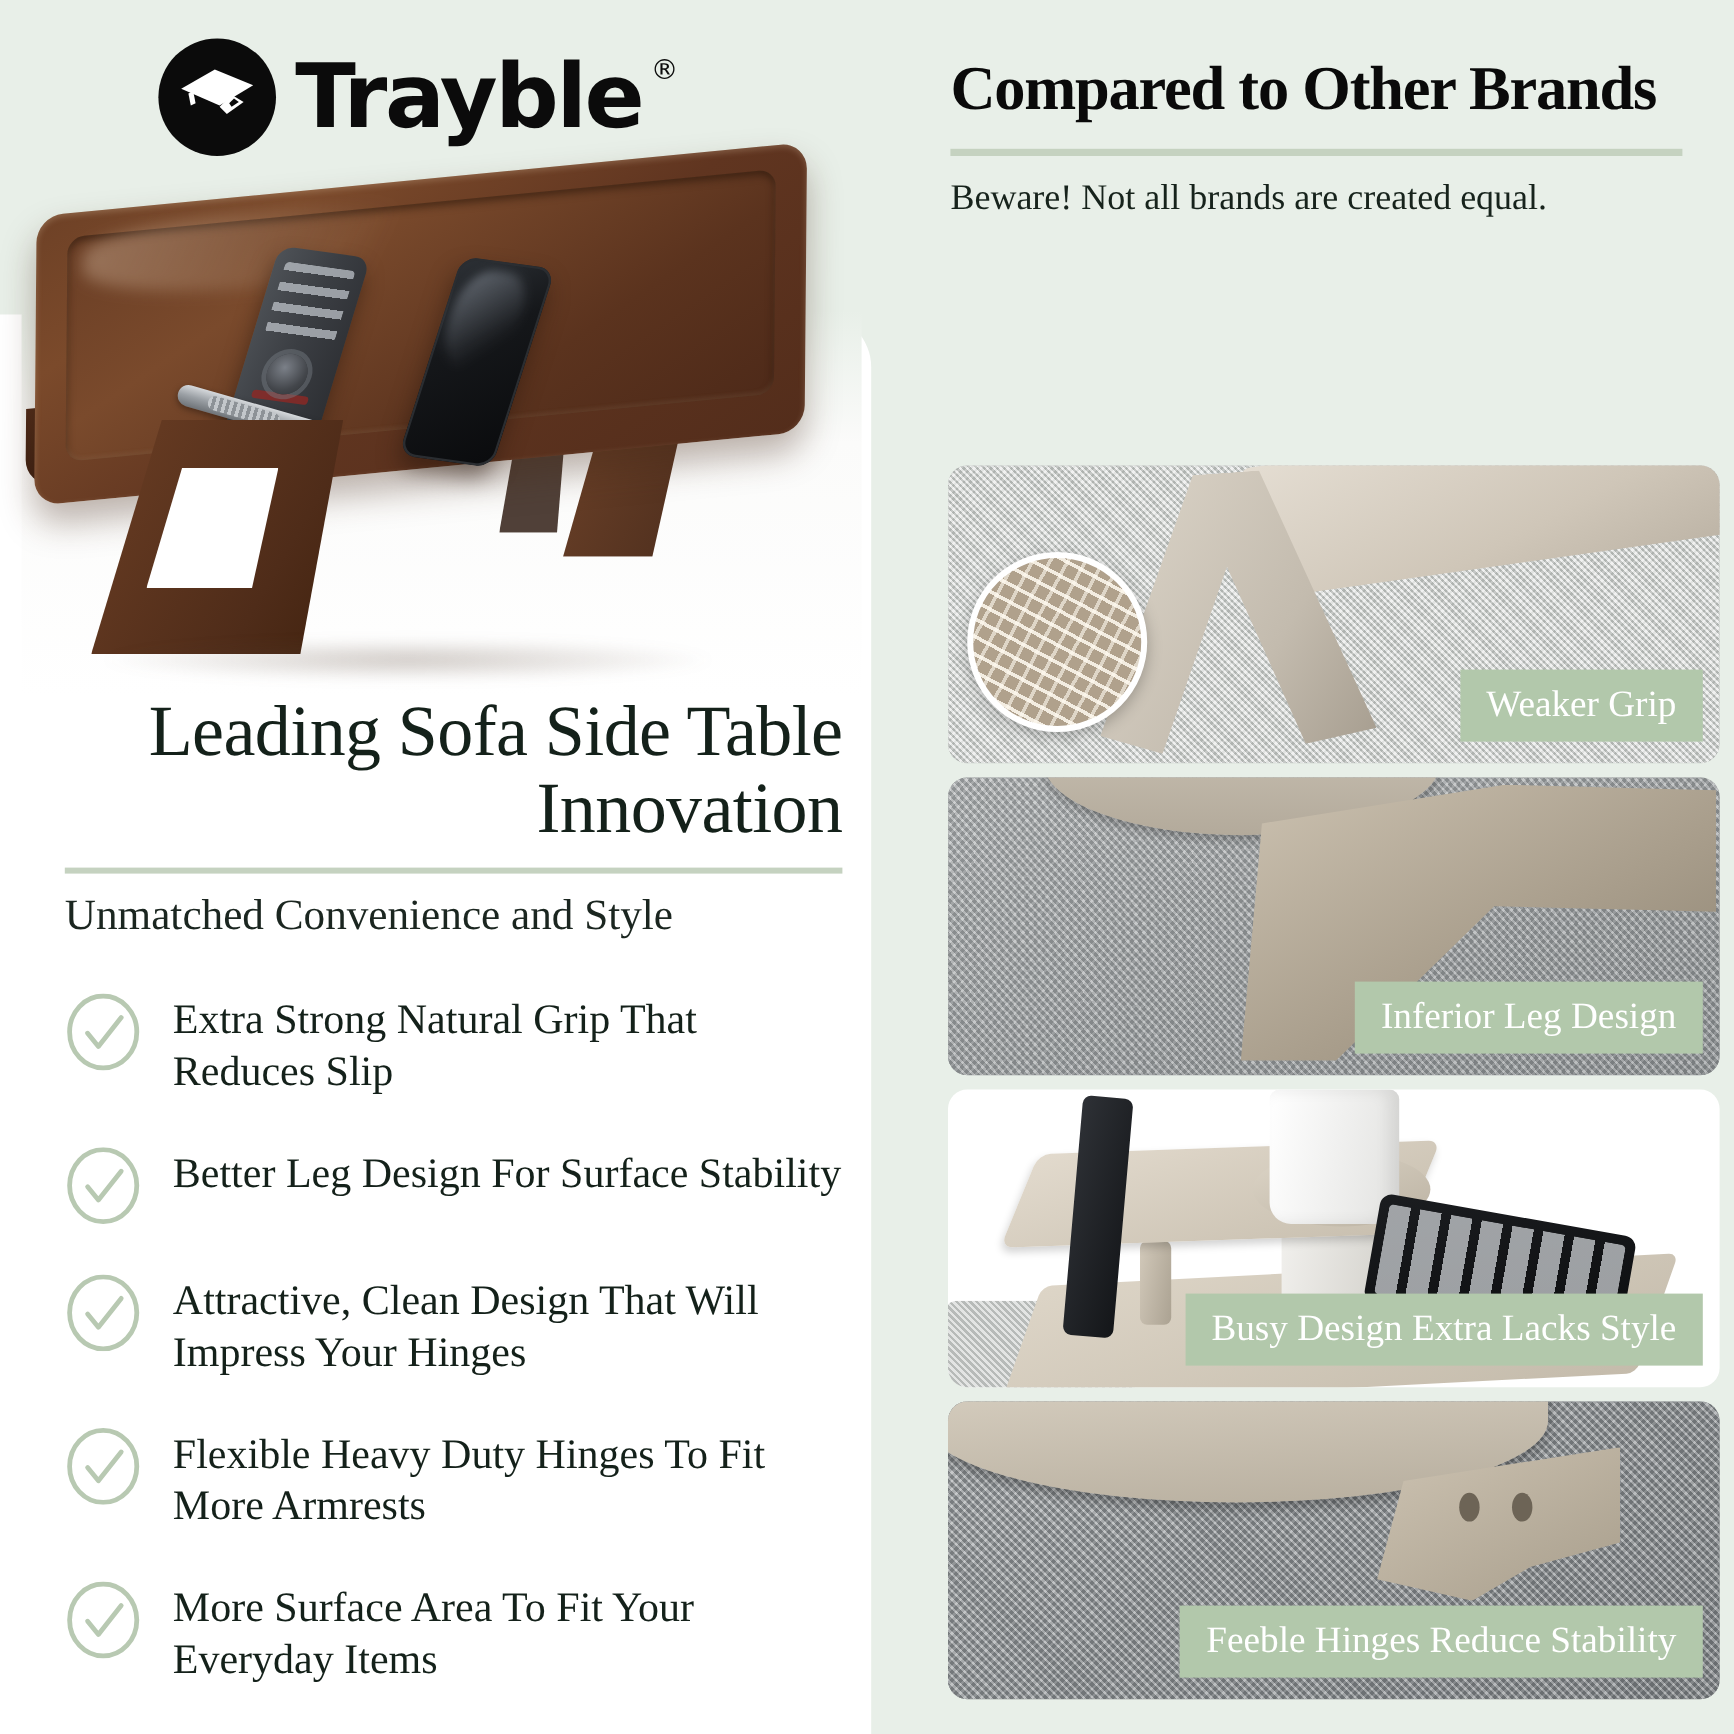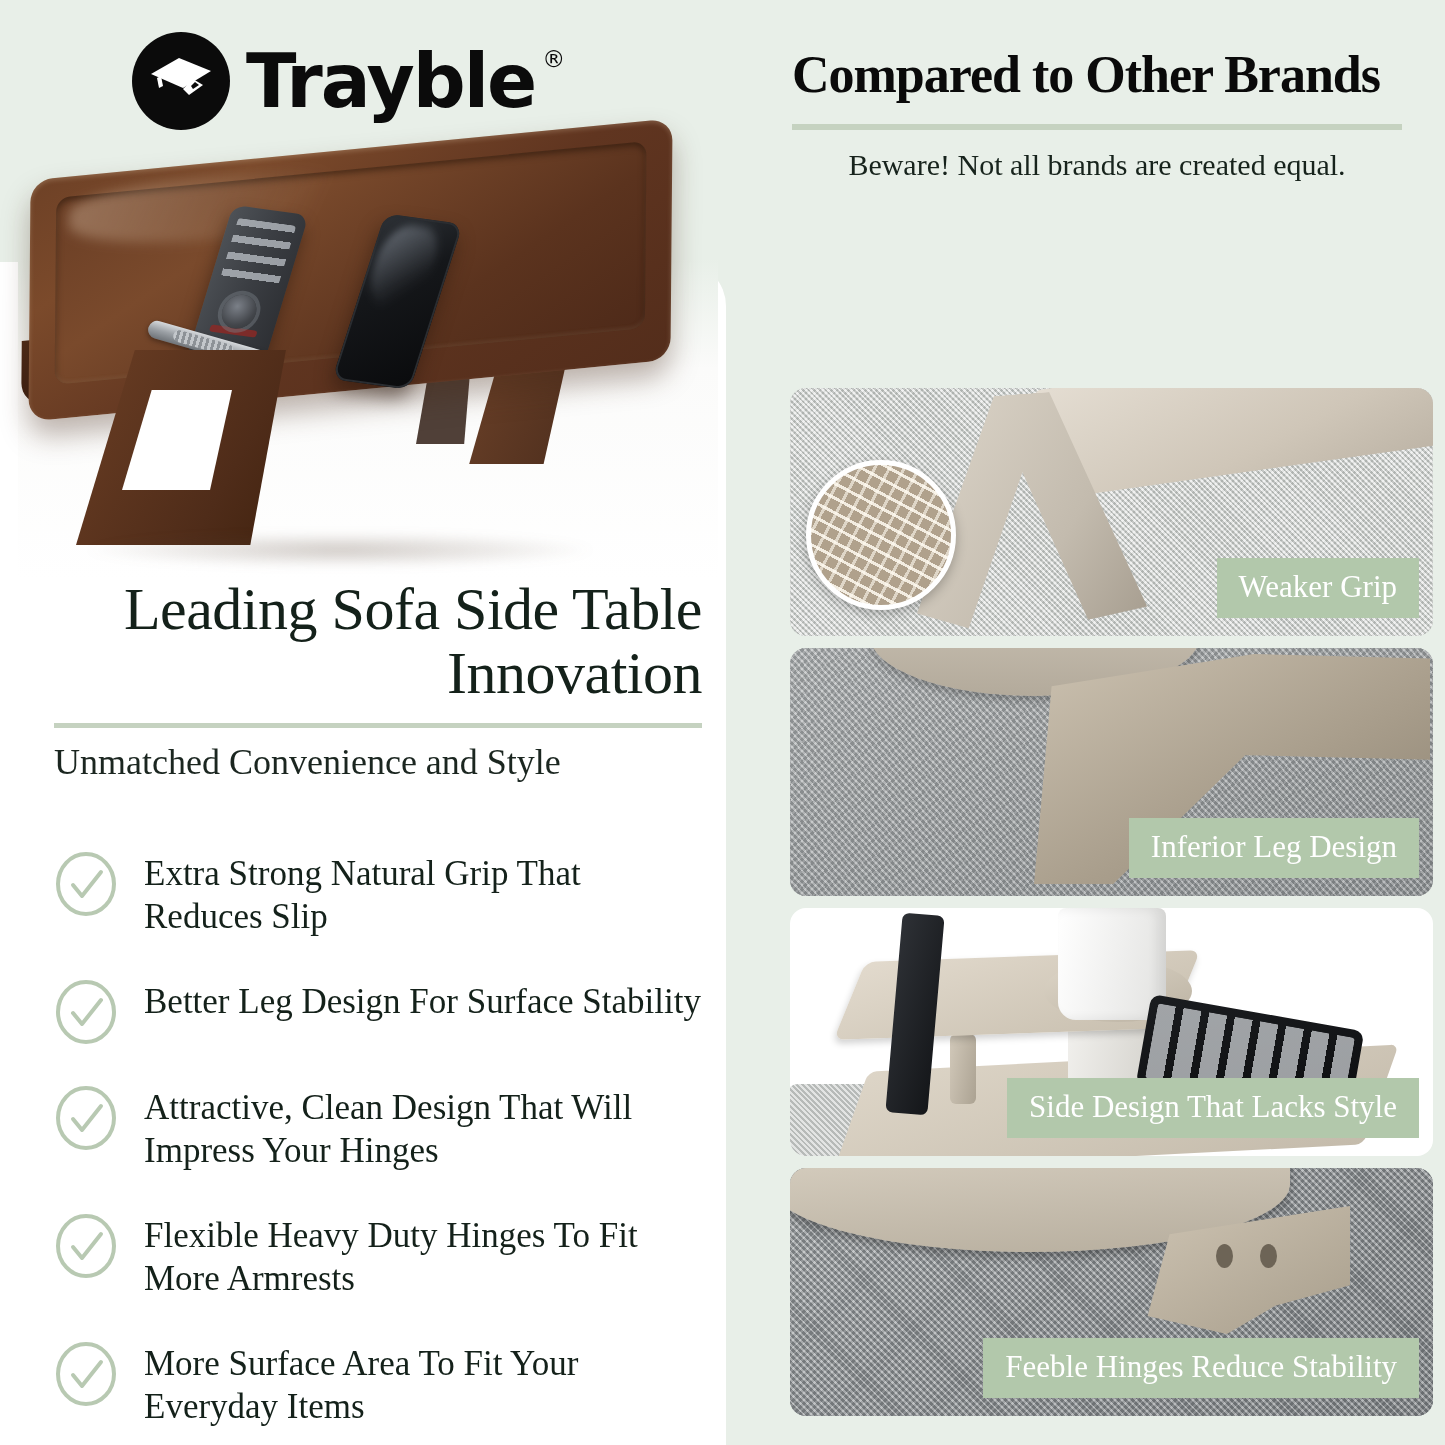--- a/index.html
+++ b/index.html
@@ -240,21 +240,21 @@
     background: #c5d2c0;
     margin: 18px 0 14px 0;
     width: 100%;
   }
   .subhead {
     font-size: 36px;
     color: #1b2620;
     line-height: 1.15;
   }
 
-  .features { margin-top: 66px; }
+  .features { margin-top: 42px; }
   .feature {
     display: flex;
     align-items: flex-start;
     gap: 26px;
     margin-bottom: 40px;
   }
   .check {
     flex: none;
     width: 64px; height: 64px;
     margin-top: 2px;
@@ -286,21 +286,20 @@
   }
   .right-rule {
     height: 6px;
     background: #c5d2c0;
     margin: 22px 0 18px 0;
     width: 100%;
   }
   .right-sub {
     font-size: 30px;
     color: #17231c;
-    text-align: center;
   }
 
   .photos {
     position: absolute;
     left: 64px; top: 352px;
     width: 704px;
     margin-top: 36px;
   }
   .photo {
     position: relative;
@@ -621,21 +620,21 @@
         <div class="p3-tray"></div>
         <div class="p3-leg"></div>
         <div class="p3-cupbody"></div>
         <div class="p3-upper"></div>
         <div class="p3-holder"></div>
         <div class="p3-cup"></div>
         <div class="p3-remote"></div>
         <div class="p3-phone">
           <div class="p3-phone-icons"></div>
         </div>
-        <div class="label right">Side Design That Lacks Style</div>
+        <div class="label right">Busy Design Extra Lacks Style</div>
       </div>
 
       <div class="photo p4">
         <div class="p4-fabric"></div>
         <div class="p4-tray"></div>
         <div class="p4-bracket"></div>
         <div class="p4-hole1"></div>
         <div class="p4-hole2"></div>
         <div class="label right">Feeble Hinges Reduce Stability</div>
       </div>

